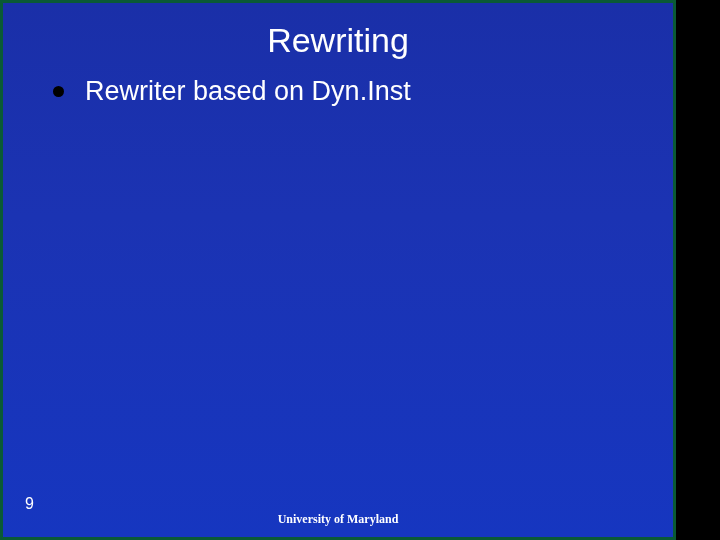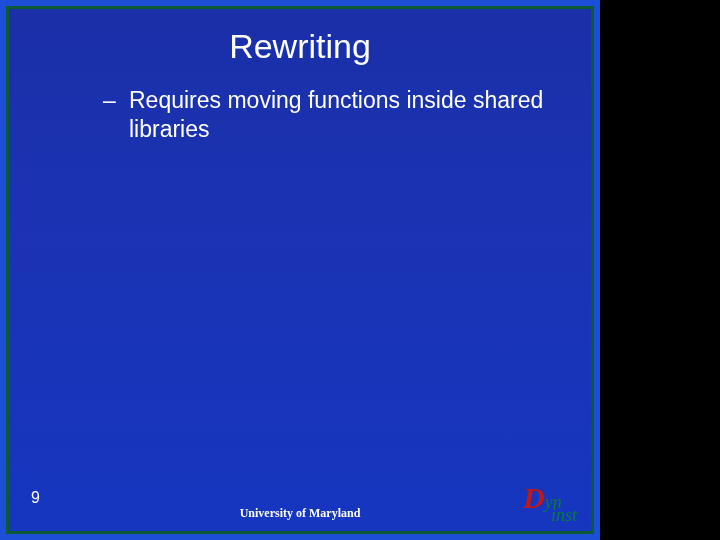--- a/index.html
+++ b/index.html
@@ -2,24 +2,23 @@
 <html><head>
 <meta charset="utf-8">
 <style>
   * { margin: 0; padding: 0; box-sizing: border-box; }
   html, body { width: 720px; height: 540px; overflow: hidden; }
   body {
     background: #000;
     font-family: "Comic Sans MS", "Comic Sans", cursive, sans-serif;
   }
   .outer {
-    width: 600px;
+    width: 676px;
     height: 540px;
-    background: #1d4ed8;
-    padding: 6px;
+    background: #a16207;
   }
   .frame {
     width: 100%;
     height: 100%;
     border: 3px solid #0a5a36;
     background: linear-gradient(180deg, #1a2fa8 0%, #1b33b3 40%, #1636c0 100%);
     position: relative;
     color: #fff;
   }
   .title {
@@ -122,29 +121,23 @@
 </head>
 <body>
 
 <div class="outer">
   <div class="frame">
 
     <div class="title">Rewriting</div>
 
     <div class="content">
       <ul class="main">
-      </ul>
-      <ul class="sub">
-        <li>Requires moving functions inside shared libraries</li>
+        <li>Rewriter based on Dyn.Inst</li>
       </ul>
     </div>
 
     <div class="pagenum">9</div>
 
     <div class="footer">University of Maryland</div>
 
-    <div class="logo">
-      <span class="d">D</span><span class="yn">yn</span>
-      <span class="inst">inst</span>
-    </div>
 
   </div>
 </div>
 
 </body></html>

